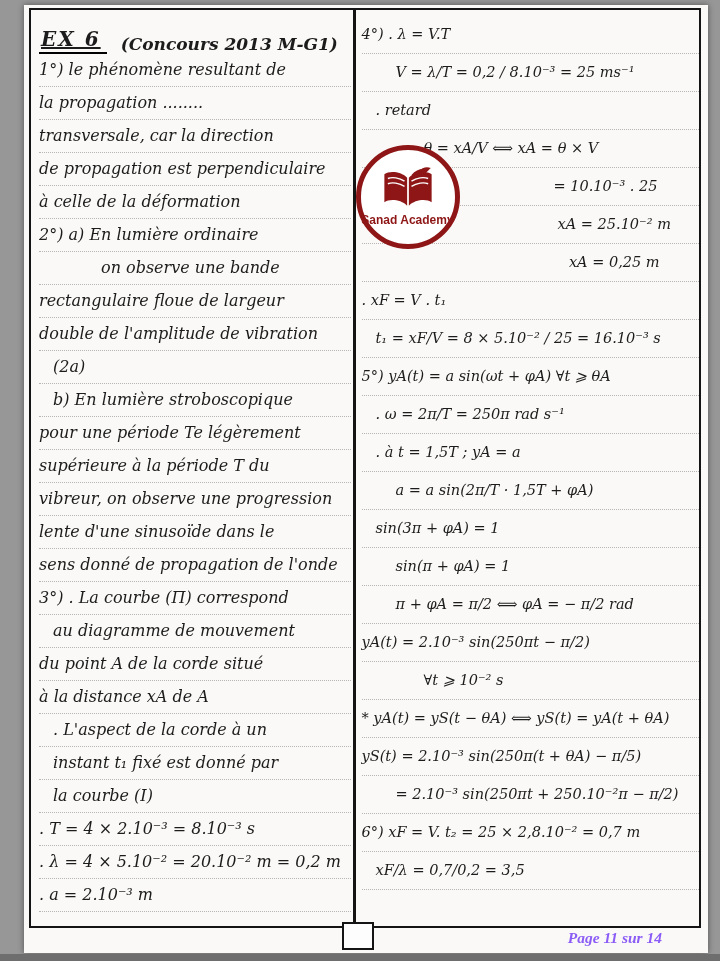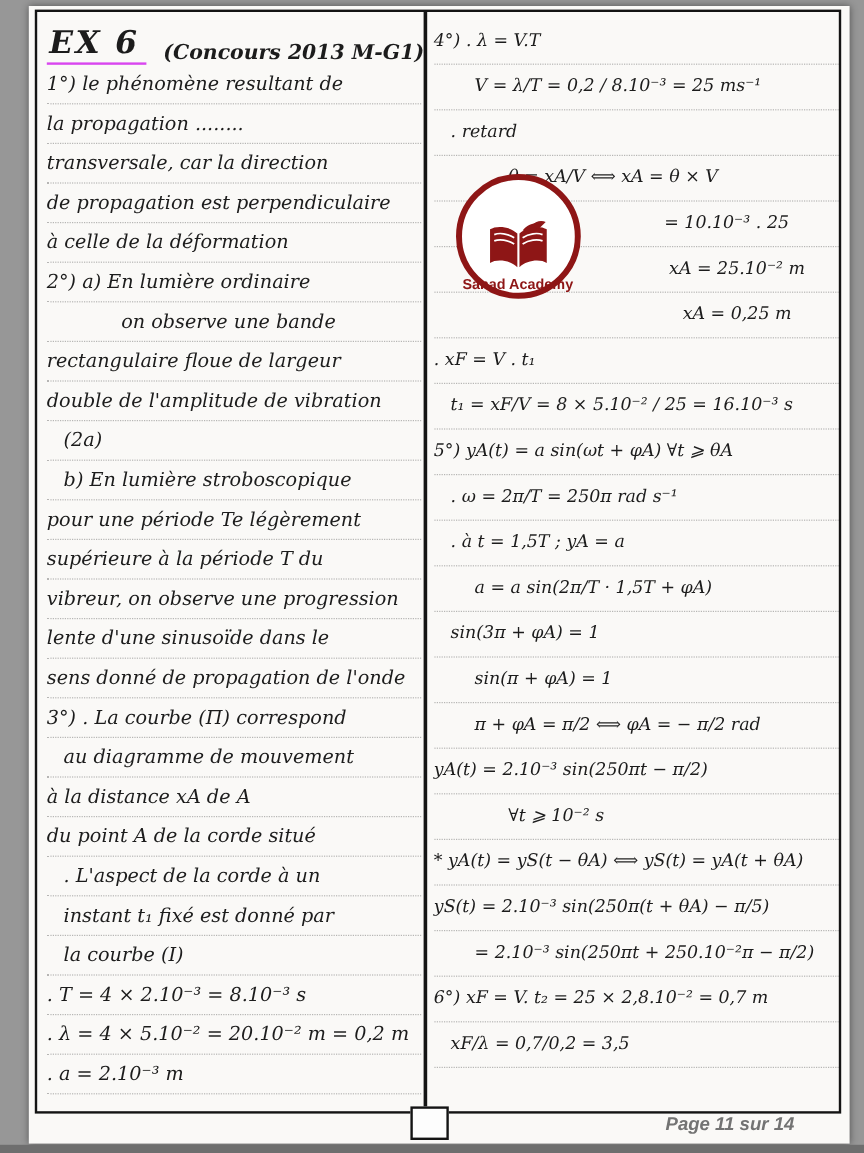--- a/index.html
+++ b/index.html
@@ -21,57 +21,57 @@
   }
   .col{position:relative;height:100%;box-sizing:border-box;color:#1c1c1c;}
   .col.left{width:322px;padding:4px 2px 0 8px;}
   .col.right{flex:1;padding:6px 0 0 6px;}
   .divider{width:2.5px;background:#141414;height:100%;}
   .hdr{
     height:40px;display:flex;align-items:flex-end;gap:14px;
     font-style:italic;white-space:nowrap;
   }
   .hdr .ex{
-    font-size:26px;font-weight:bold;letter-spacing:2px;
-    border-bottom:2px solid #d946ef;
+    font-size:20px;font-weight:bold;letter-spacing:2px;
+    border-bottom:2px solid #000000;text-decoration:underline;
     padding:0 6px 1px 2px;
   }
   .hdr .src{
     font-size:17px;font-weight:bold;
   }
   .ln{
     font-style:italic;white-space:nowrap;
     border-bottom:1px dotted rgba(125,125,125,.55);
   }
   .left .ln{height:32px;line-height:32px;font-size:16px;}
   .right .ln{height:37px;line-height:37px;font-size:14.5px;}
   .in1{padding-left:14px;}
   .in2{padding-left:34px;}
   .in3{padding-left:62px;}
   .in5{padding-left:168px;text-align:center;}
   .in6{padding-left:192px;}
   .logo{
-    position:absolute;left:24px;top:135px;width:104px;height:104px;
+    position:absolute;left:0;top:135px;width:104px;height:104px;
     background:#fff;border:5px solid #8e1616;border-radius:50%;
-    display:flex;flex-direction:column;align-items:center;justify-content:flex-end;
+    display:flex;flex-direction:column;align-items:center;justify-content:center;
     z-index:3;box-sizing:border-box;
   }
   .logo-text{
     font-family:"Liberation Sans", sans-serif;
     font-size:12px;font-weight:bold;color:#8e1616;
     margin-top:-2px;letter-spacing:0;white-space:nowrap;
   }
   .bottom-box{
     position:absolute;left:318px;top:917px;width:28px;height:24px;
     background:#fdfdfd;border:2.5px solid #141414;z-index:4;
   }
   .footer{
     position:absolute;right:46px;top:924px;
-    font-family:Liberation Sans, sans-serif;
-    font-style:italic;font-weight:bold;font-size:15.5px;color:#737373;
+    font-family:Liberation Serif, serif;
+    font-style:italic;font-weight:bold;font-size:15.5px;color:#8b5cf6;
   }
   .bottom-strip{
     position:absolute;left:0;bottom:0;width:100%;height:7px;background:#6e6e6e;
   }
 </style>
 </head>
 <body>
 
 <div class="page">
   <div class="frame">
@@ -92,22 +92,22 @@
       <div class="ln">double de l'amplitude de vibration</div>
       <div class="ln in1">(2a)</div>
       <div class="ln in1">b) En lumière stroboscopique</div>
       <div class="ln">pour une période Te légèrement</div>
       <div class="ln">supérieure à la période T du</div>
       <div class="ln">vibreur, on observe une progression</div>
       <div class="ln">lente d'une sinusoïde dans le</div>
       <div class="ln">sens donné de propagation de l'onde</div>
       <div class="ln">3°) . La courbe (Π) correspond</div>
       <div class="ln in1">au diagramme de mouvement</div>
+      <div class="ln">du point A de la corde situé</div>
       <div class="ln">à la distance xA de A</div>
-      <div class="ln">du point A de la corde situé</div>
       <div class="ln in1">. L'aspect de la corde à un</div>
       <div class="ln in1">instant t₁ fixé est donné par</div>
       <div class="ln in1">la courbe (I)</div>
       <div class="ln">. T = 4 × 2.10⁻³ = 8.10⁻³ s</div>
       <div class="ln">. λ = 4 × 5.10⁻² = 20.10⁻² m = 0,2 m</div>
       <div class="ln">. a = 2.10⁻³ m</div>
     </div>
 
     <div class="divider"></div>
 

